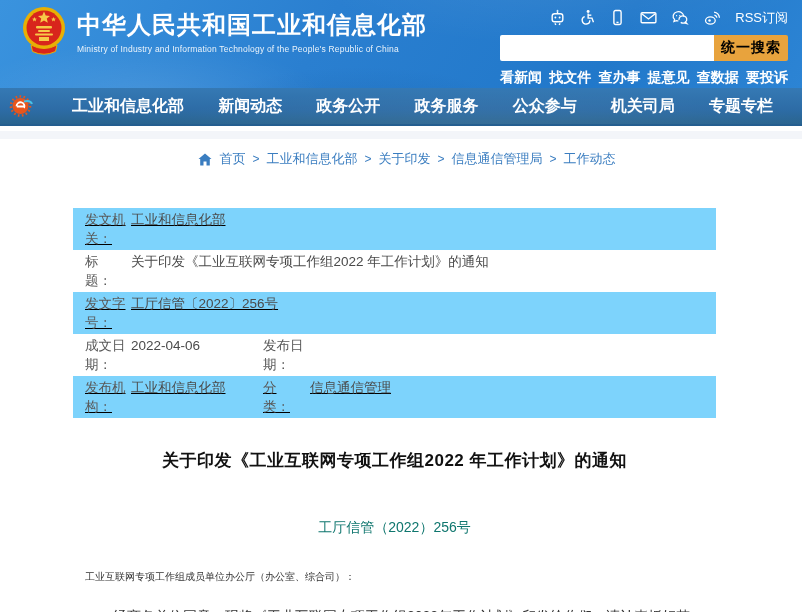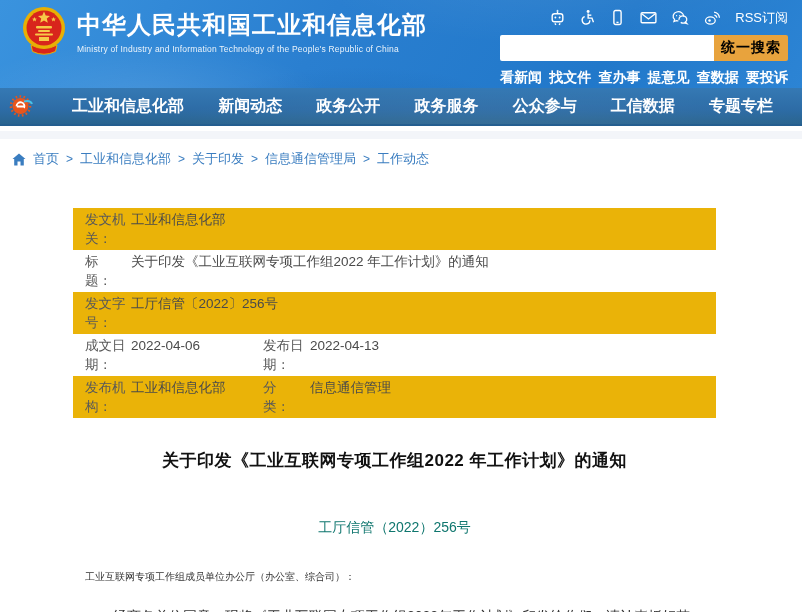--- a/index.html
+++ b/index.html
@@ -36,29 +36,29 @@
   .main-nav::before{ content:""; position:absolute; inset:0;
     background:radial-gradient(ellipse 500px 60px at 60% 120%, rgba(255,255,255,0.07), transparent 70%);}
   .nav-logo{ margin-left:9px; display:flex; align-items:center; z-index:1;}
   .nav-list{ flex:1; list-style:none; display:flex; justify-content:space-between;
     padding:0 29px 0 38px; z-index:1;}
   .nav-item{ color:#fff; font-size:16px; font-weight:bold; cursor:pointer; white-space:nowrap;}
 
   .sub-strip{ height:8px; background:#f3f5f9; margin-top:5px;}
 
   
-  .breadcrumb{ display:flex; align-items:center; gap:7px; padding:11px 0 0 12px; font-size:13px;}
+  .breadcrumb{ display:flex; align-items:center; gap:7px; padding:11px 0 0 12px; font-size:13px;justify-content:center;}
   .crumb{ color:#3a7dc0; cursor:pointer; text-decoration:none;}
   .crumb-sep{ color:#3a7dc0; font-size:12px;}
 
   
   .doc-table{ margin:40px 0 0 73px; width:643px; font-size:13.5px; line-height:19px;}
   .doc-row{ display:grid; grid-template-columns:46px 1fr; padding:2px 10px 2px 12px; min-height:40px; align-items:start;}
   .doc-row.cols2{ grid-template-columns:46px 132px 47px 1fr;}
-  .doc-row.alt{ background:#eab308;}
+  .doc-row.alt{ background:#7dd3fc;text-decoration:underline;}
   .doc-label{ white-space:pre-line; color:#595959;}
   .doc-value{ color:#4a4a4a;}
 
   
   .article{ width:643px; margin-left:73px;}
   .article-title{ margin-top:31px; text-align:center; font-size:17px; font-weight:bold; color:#111; letter-spacing:0.5px;}
   .doc-number{ margin-top:47px; text-align:center; font-size:14px; color:#0f766e;}
   .salutation{ margin-top:33px; margin-left:12px; font-size:10px; color:#333;}
   .body-para{ margin-top:21px; margin-left:12px; font-size:14px; color:#333; text-indent:2em; line-height:1.6;}
 </style>
@@ -160,21 +160,21 @@
       <path d="M7.5 13.2 a4 4 0 1 1 7.6 1.8 M7.8 13.5 h7" stroke="#fff" stroke-width="1.8" fill="none"></path>
       <path d="M15 8.5 q6.5 -1.5 8 2.5" stroke="#45c2ea" stroke-width="2" fill="none"></path>
     </svg>
   </span>
   <ul class="nav-list" id="nav-list">
       <li class="nav-item">工业和信息化部</li>
       <li class="nav-item">新闻动态</li>
       <li class="nav-item">政务公开</li>
       <li class="nav-item">政务服务</li>
       <li class="nav-item">公众参与</li>
-      <li class="nav-item">工信数据</li>
+      <li class="nav-item">机关司局</li>
       <li class="nav-item">专题专栏</li>
     </ul>
 </nav>
 
 <div class="sub-strip"></div>
 
 <div class="breadcrumb" id="breadcrumb">
   <span style="display:flex;align-items:center;">
     <svg width="14" height="13" viewBox="0 0 14 13">
       <path d="M7 0.5 L13.5 6 L11.8 6 L11.8 12.5 L8.5 12.5 L8.5 8.5 L5.5 8.5 L5.5 12.5 L2.2 12.5 L2.2 6 L0.5 6 Z" fill="#3a7dc0"></path>
@@ -207,21 +207,20 @@
         <div class="doc-label">发文字
 号：</div>
         <div class="doc-value">工厅信管〔2022〕256号</div>
       </div>
       <div class="doc-row cols2">
         <div class="doc-label">成文日
 期：</div>
         <div class="doc-value">2022-04-06</div>
         <div class="doc-label">发布日
 期：</div>
-        <div class="doc-value">2022-04-13</div>
       </div>
       <div class="doc-row alt cols2">
         <div class="doc-label">发布机
 构：</div>
         <div class="doc-value">工业和信息化部</div>
         <div class="doc-label">分
 类：</div>
         <div class="doc-value">信息通信管理</div>
       </div>
     </div>

